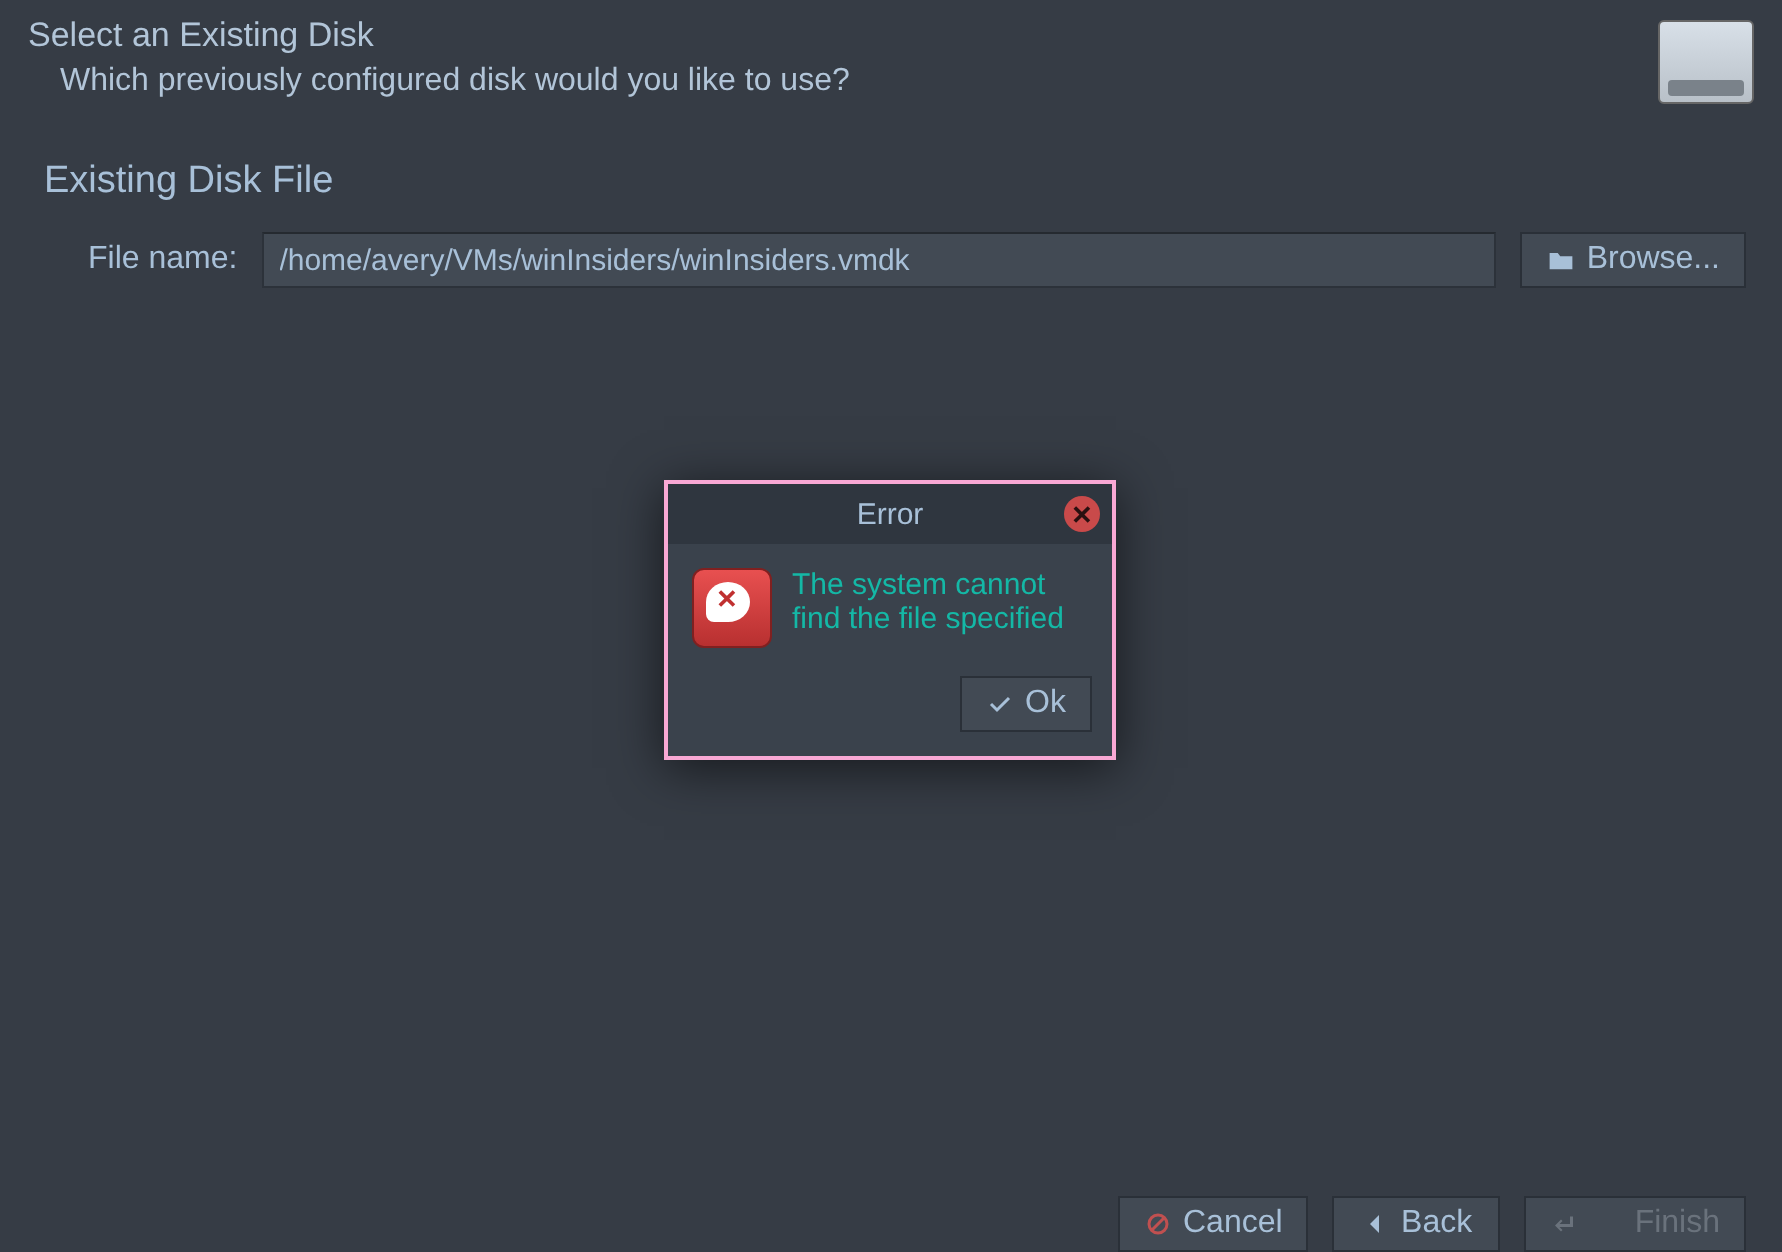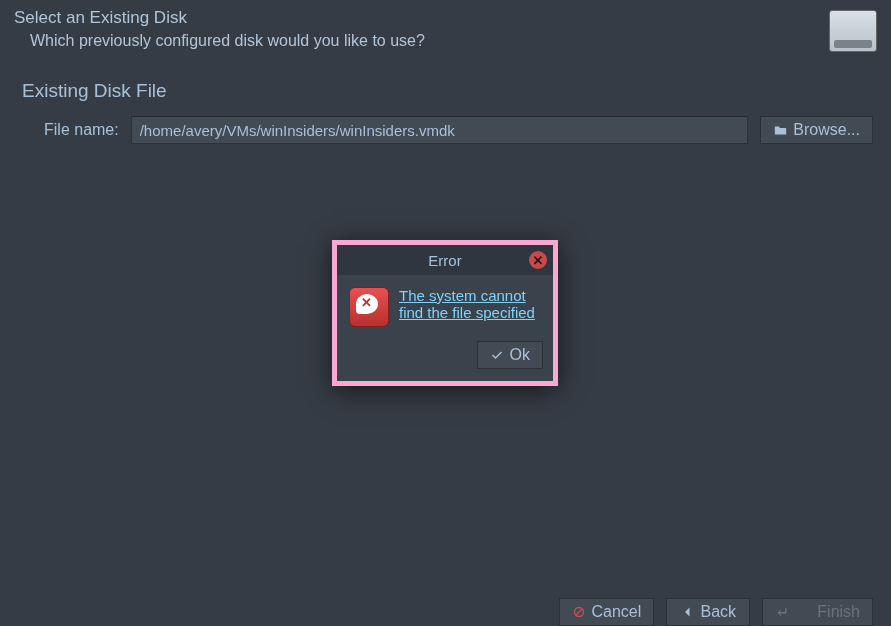--- a/index.html
+++ b/index.html
@@ -134,21 +134,21 @@
     gap: 12px;
     padding-right: 18px;
   }
   .footer .btn { min-width: 84px; justify-content: center; }
   
   .dialog {
     position: absolute;
     left: 332px; top: 240px;
     width: 226px;
     background: #3a424c;
-    border: 5px solid #f9a8d4;
+    border: 2px solid #f9a8d4;
     box-shadow: 0 4px 24px rgba(0,0,0,0.6);
   }
   .dlg-title {
     background: #2f363f;
     height: 30px;
     display: flex;
     align-items: center;
     justify-content: center;
     position: relative;
     color: #a8c0d8;
@@ -191,22 +191,21 @@
     content: "✕";
     position: absolute;
     left: 11px; top: 7px;
     color: #c03030;
     font-size: 13px;
     font-weight: bold;
   }
   .dlg-msg {
     font-size: 15px;
     line-height: 1.15;
-    color: #7dd3fc;
-    text-decoration: underline;
+    color: #14b8a6;
   }
   .dlg-actions {
     display: flex;
     justify-content: flex-end;
     padding: 6px 10px 12px 10px;
   }
   .dlg-actions .btn { min-width: 62px; justify-content: center; }
   .ico { display: inline-flex; width: 14px; height: 14px; align-items: center; justify-content: center; }
 </style>
 </head>

